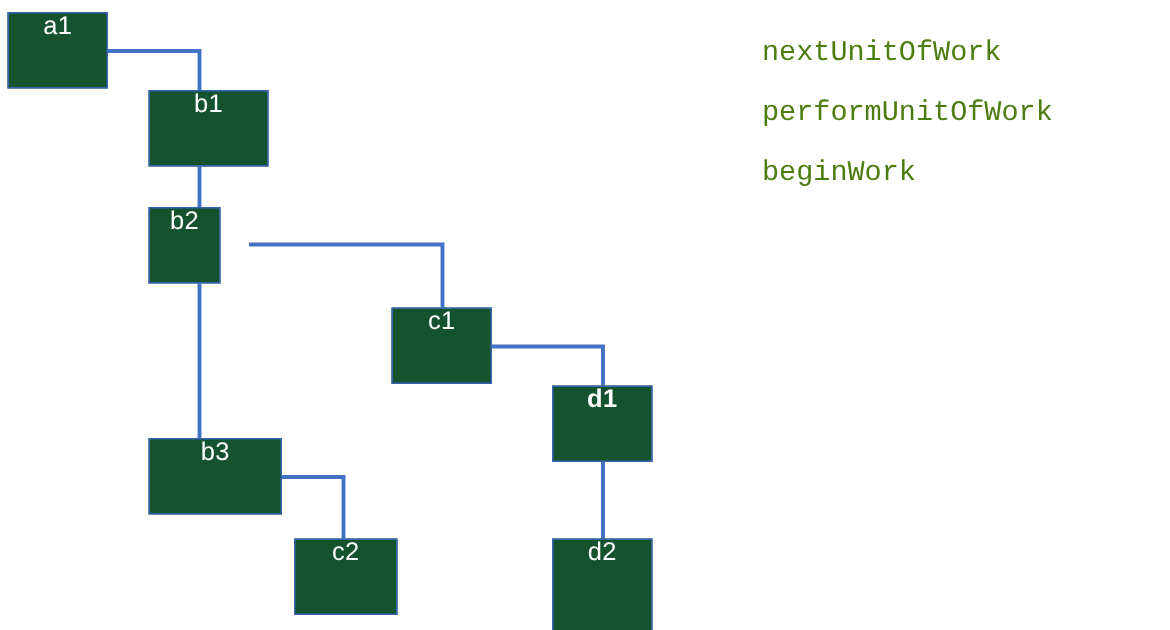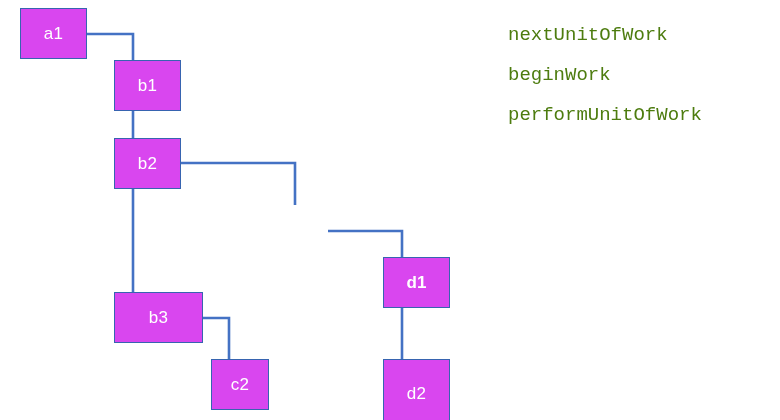--- a/index.html
+++ b/index.html
@@ -23,31 +23,29 @@
     position: absolute;
     left: 0;
     top: 0;
     width: 780px;
     height: 420px;
     pointer-events: none;
   }
   .node {
     position: absolute;
     box-sizing: border-box;
-    background: #d946ef;
+    background: #14532d;
     border: 1px solid #3764b0;
     display: flex;
-    align-items: center;
     justify-content: center;
     color: #ffffff;
     font-size: 17px;
     font-family: "Liberation Sans", sans-serif;
     letter-spacing: 0.2px;
     line-height: 1;
-    margin-left: 15px;
   }
   .node-label {
     display: block;
     transform: translateY(-0.5px);
   }
   #legend {
     position: absolute;
     left: 508px;
     top: 26px;
     width: 250px;
@@ -74,38 +72,41 @@
       <path d="M 133,189 L 133,292"></path>
       <path d="M 166,318 L 229,318 L 229,359"></path>
       <path d="M 328,231 L 402,231 L 402,257"></path>
       <path d="M 402,308 L 402,359"></path>
     </g>
   </svg>
 
   <div class="node" style="left:5px; top:8px; width:67px; height:51px;">
     <span class="node-label">a1</span>
   </div>
-  <div class="node" style="left:99px; top:60px; width:67px; height:51px;">
+  <div class="node" style="left:99px; top:60px; width:80px; height:51px;">
     <span class="node-label">b1</span>
   </div>
-  <div class="node" style="left:99px; top:138px; width:67px; height:51px;">
+  <div class="node" style="left:99px; top:138px; width:48px; height:51px;">
     <span class="node-label">b2</span>
   </div>
   <div class="node" style="left:99px; top:292px; width:89px; height:51px;">
     <span class="node-label">b3</span>
   </div>
-  <div class="node" style="left:196px; top:359px; width:58px; height:51px;">
+  <div class="node" style="left:261px; top:205px; width:67px; height:51px;">
+    <span class="node-label">c1</span>
+  </div>
+  <div class="node" style="left:196px; top:359px; width:69px; height:51px;">
     <span class="node-label">c2</span>
   </div>
   <div class="node" style="left:368px; top:257px; width:67px; height:51px;font-weight:bold;">
     <span class="node-label">d1</span>
   </div>
   <div class="node" style="left:368px; top:359px; width:67px; height:69px;">
     <span class="node-label">d2</span>
   </div>
 
   <div id="legend">
     <div class="legend-item">nextUnitOfWork</div>
+    <div class="legend-item">performUnitOfWork</div>
     <div class="legend-item">beginWork</div>
-    <div class="legend-item">performUnitOfWork</div>
   </div>
 
 </div>
 
 </body></html>

